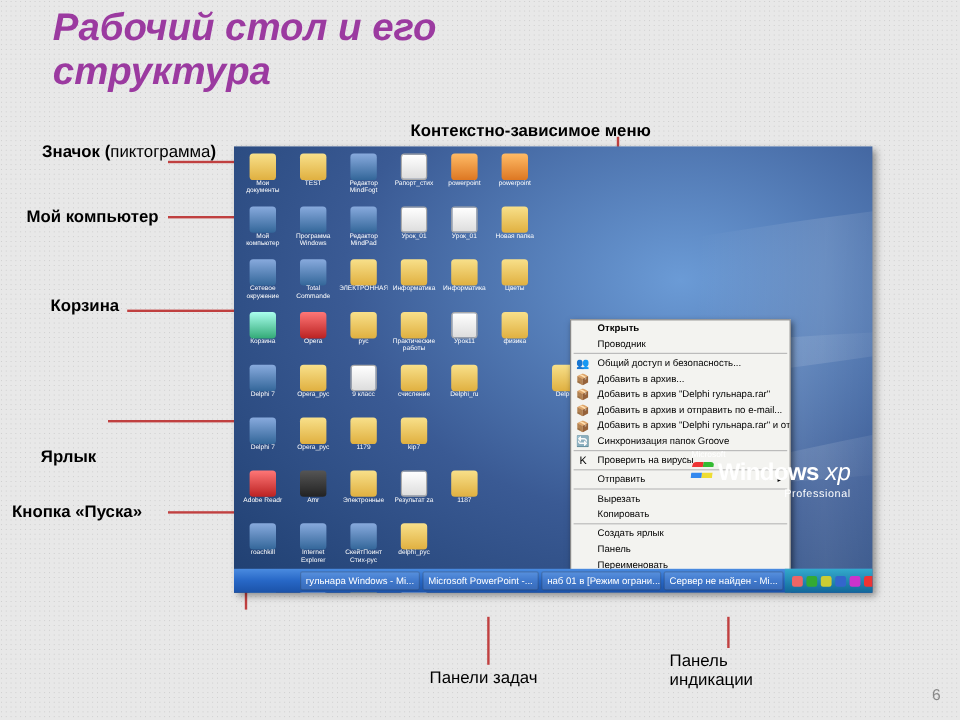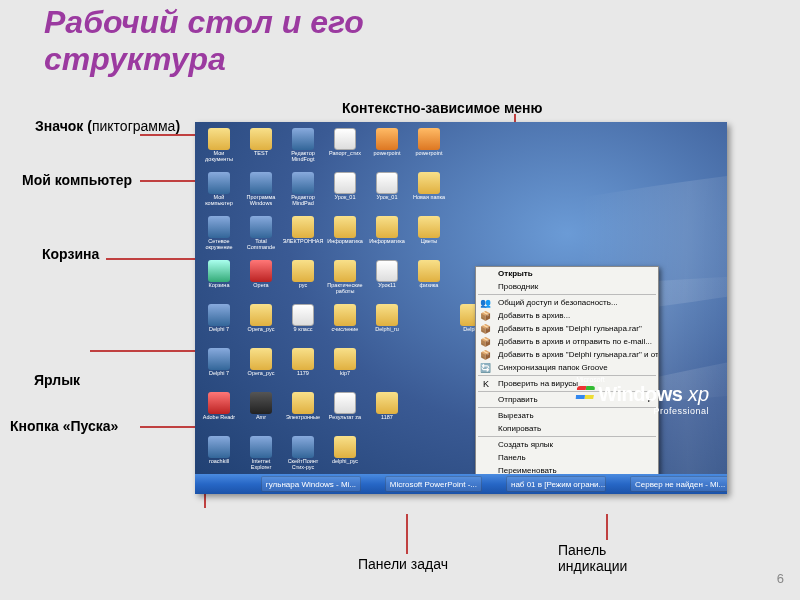--- a/index.html
+++ b/index.html
@@ -173,21 +173,21 @@
     padding: 0 10px 0 6px;
     display:flex;
     font-weight: bold;
     font-style: italic;
     gap:4px;
     margin-top:40px;
   }
   .tb-task {
     background: rgba(255,255,255,0.12);
     border:1px solid rgba(0,0,0,0.2);
-    margin: 2px 12px;
+    margin: 2px 1px;
     padding: 0 4px;
     display:flex;align-items:center;
     border-radius:2px;
     max-width:100px;
     overflow:hidden;
     white-space:nowrap;
     text-align:center;
   }
   .tray {
     margin-left:auto;

